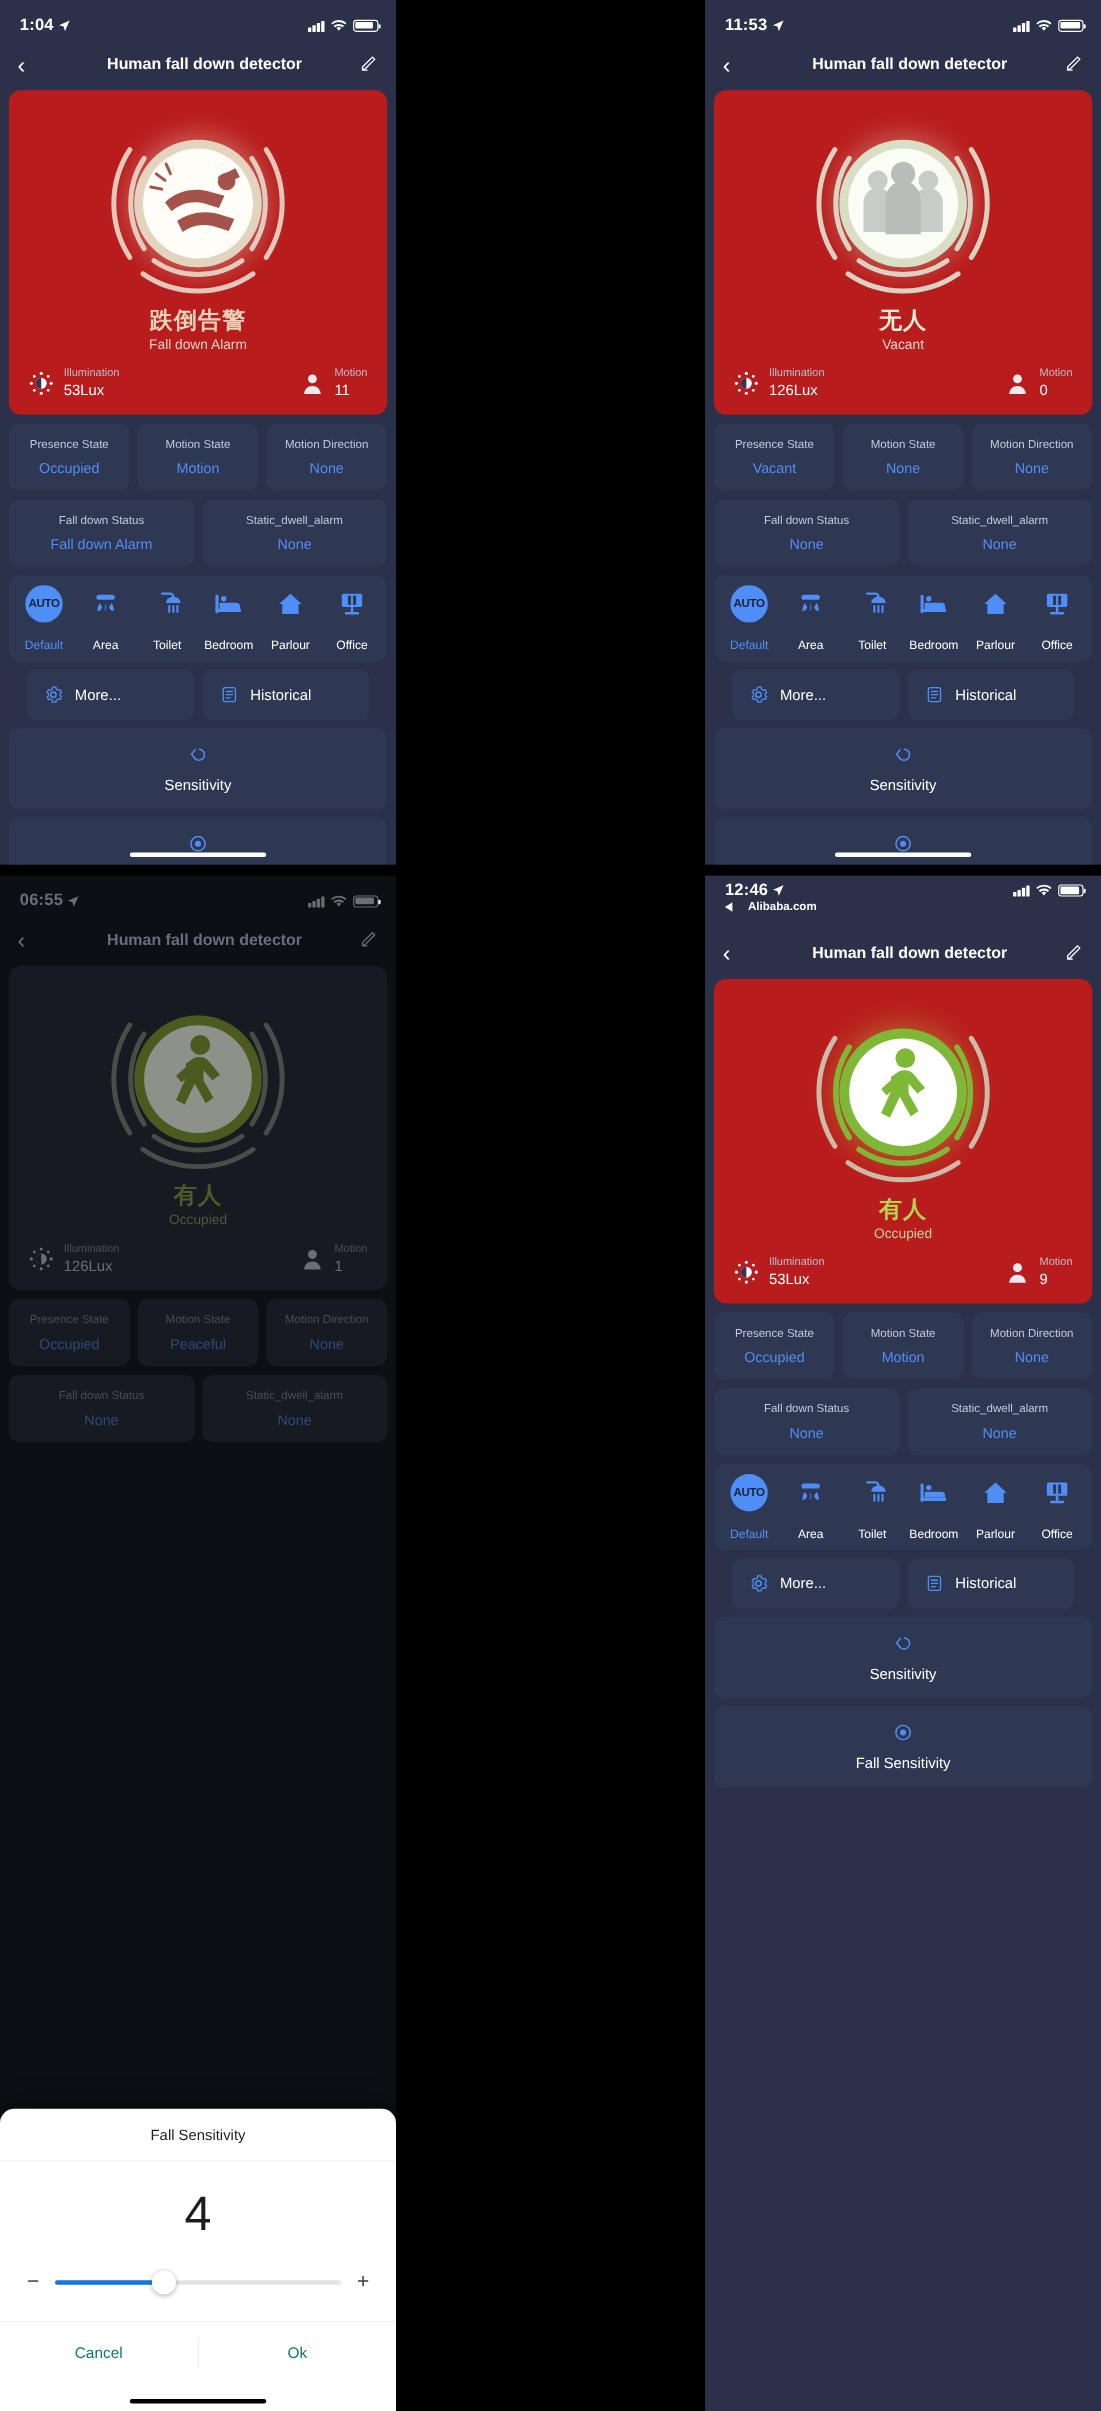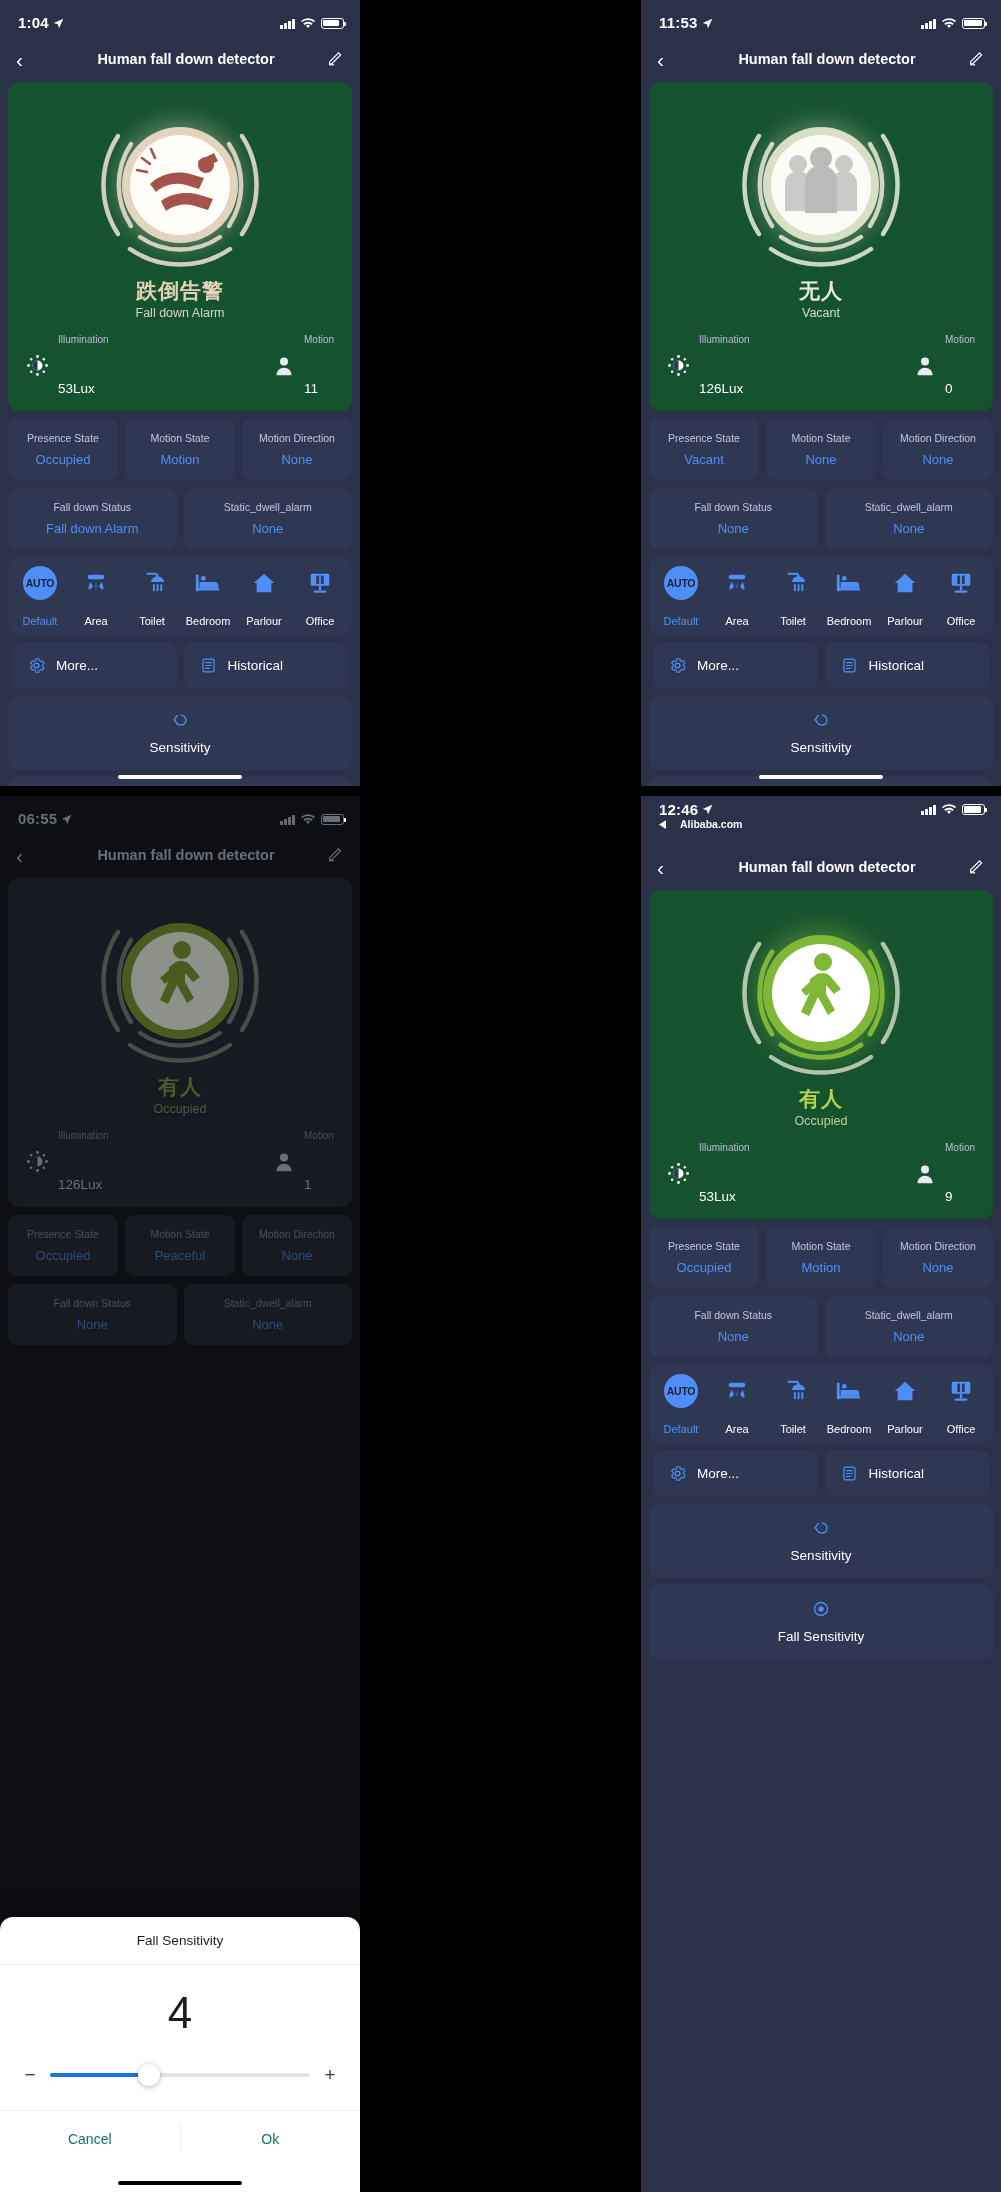--- a/index.html
+++ b/index.html
@@ -52,35 +52,35 @@
   .nav-back { font-size: 21px; font-weight: 300; line-height:1; cursor:pointer;}
   .nav-title {
     position: absolute; left: 12px; right: 0; text-align: center;
     font-size: 14.5px; font-weight: 600; pointer-events: none;
   }
   .nav-edit { margin-left: auto; z-index: 2; }
 
   
   .hero {
     margin: 4px 8px 0 8px;
-    background: #14532d;
+    background: #b91c1c;
     border-radius: 11px;
     padding: 16px 0 12px 0;
     position: relative;
   }
   .panel.dim .hero { background:#171a21; }
   .orb-wrap { display:flex; justify-content:center; align-items:center; height:175px; position:relative;}
   .hero-label { text-align:center; margin-top: 4px; }
   .hero-cn { font-size: 21px; font-weight: 700; letter-spacing:1px;}
   .hero-en { font-size: 12.5px; margin-top: 1px; }
 
   .metrics { display:flex; padding: 14px 18px 2px 18px; gap: 0; }
   .metric { display:flex; align-items:center; gap:9px; flex:1;}
   .metric.right { justify-content:flex-end; }
-  .metric-txt { display:flex; flex-direction:column; line-height:1.25;gap:34px;}
+  .metric-txt { display:flex; flex-direction:column; line-height:1.25;}
   .metric-k { font-size: 10px; color:#b9bfd1; }
   .metric-v { font-size: 13.5px; color:#fff; font-weight:500; }
   .panel.dim .metric-k{color:#4a4e58}
   .panel.dim .metric-v{color:#6a6e78}
 
   
   .cards3, .cards2 { display:flex; gap:7px; padding: 0 8px; margin-top: 8px; }
   .cards3 { }
   .card {
     flex:1; background:#2f3852; border-radius:9px;
@@ -101,21 +101,21 @@
   .mode-ico { height: 30px; display:flex; align-items:center; justify-content:center;}
   .mode-lbl { font-size: 11px; color:#fff; }
   .mode.active .mode-lbl { color:#4f8ef7; }
   .auto-circle {
     width:34px;height:34px;border-radius:50%;background:#4f8ef7;
     display:flex;align-items:center;justify-content:center;
     font-size:10.5px;font-weight:800;color:#1b2134;letter-spacing:-.3px;
   }
 
   
-  .row2 { display:flex; gap:7px; padding:0 12px; margin-top:7px;}
+  .row2 { display:flex; gap:7px; padding:0 24px; margin-top:7px;}
   .lrow {
     background:#2f3852; border-radius:9px;
     display:flex; align-items:center; gap:11px;
     padding: 15px 16px; color:#fff; font-size:13.5px;
   }
   .row2 .lrow { flex:1; }
   .lfull { margin: 7px 8px 0 8px; flex-direction: column; }
 
   .homebar {
     position:absolute; bottom:7px; left:0; right:0;

